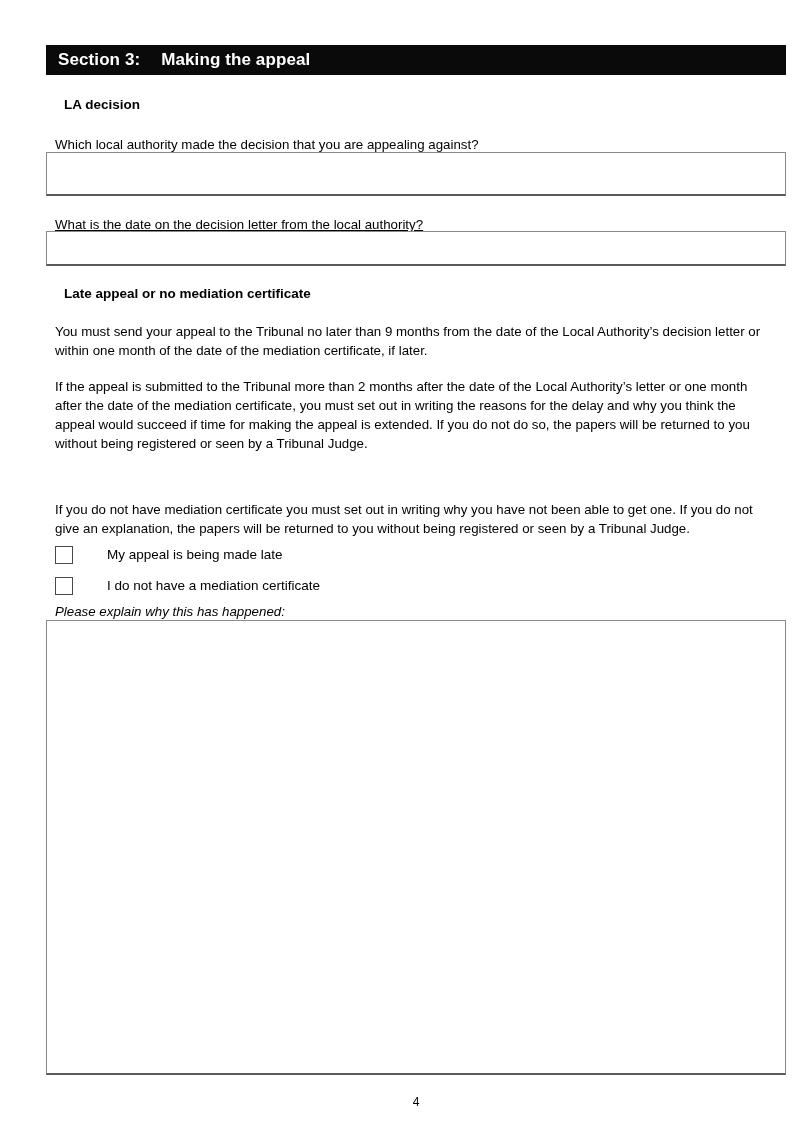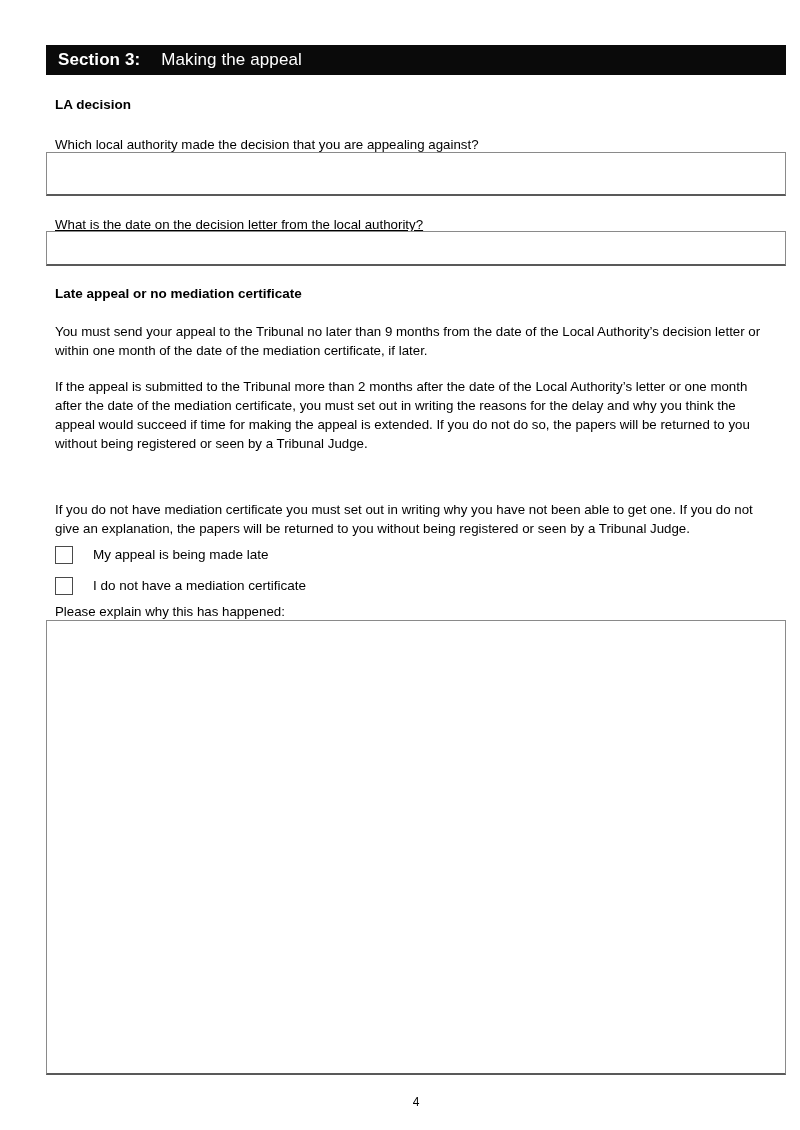--- a/index.html
+++ b/index.html
@@ -16,24 +16,24 @@
   .section-bar {
     position: absolute; left: 30px; top: 29px;
     width: 740px; height: 30px;
     background: #0a0a0a; color: #ffffff;
     display: flex; align-items: center;
     padding-left: 4px;
     font-size: 17px;
     letter-spacing: 0.1px;
   }
   .section-bar .prefix { font-weight: bold; }
-  .section-bar .rest { font-weight: normal; margin-left: 5px; }
+  .section-bar .rest { font-weight: bold; margin-left: 5px; }
 
   .subheading {
-    position: absolute; left: 31px;
+    position: absolute; left: 40px;
     font-size: 13.5px; font-weight: bold; line-height: 18px;
   }
   .question, .plain-label {
     position: absolute; left: 31px;
     font-size: 13.3px; line-height: 18px;
   }
   .para {
     position: absolute; left: 31px; width: 737px;
     font-size: 13.3px; line-height: 19px;
   }
@@ -50,21 +50,21 @@
     position: absolute; left: 31px;
     display: flex; align-items: center;
   }
   .checkbox {
     width: 16px; height: 16px;
     border: 1px solid #4a4a4a;
     background: #ffffff;
     flex: 0 0 auto;
   }
   .checkbox-label {
-    margin-left: 12px;
+    margin-left: 26px;
     font-size: 13.5px; line-height: 17px;
   }
 
   .page-number {
     position: absolute; left: 0; top: 1071px; width: 800px;
     text-align: center; font-size: 12px;
   }
 </style>
 </head>
 <body>
@@ -93,18 +93,18 @@
   <div class="checkbox-row" style="top: 514px;">
     <div class="checkbox"></div>
     <div class="checkbox-label">My appeal is being made late</div>
   </div>
 
   <div class="checkbox-row" style="top: 545px;">
     <div class="checkbox"></div>
     <div class="checkbox-label">I do not have a mediation certificate</div>
   </div>
 
-  <div class="plain-label" style="top: 579px;">Please explain why this has happened:</div>
+  <div class="plain-label" style="top: 579px; font-style: italic;">Please explain why this has happened:</div>
   <div class="field" style="top: 604px; height: 455px;"></div>
 
   <div class="page-number">4</div>
 
 </div>
 
 </body></html>

